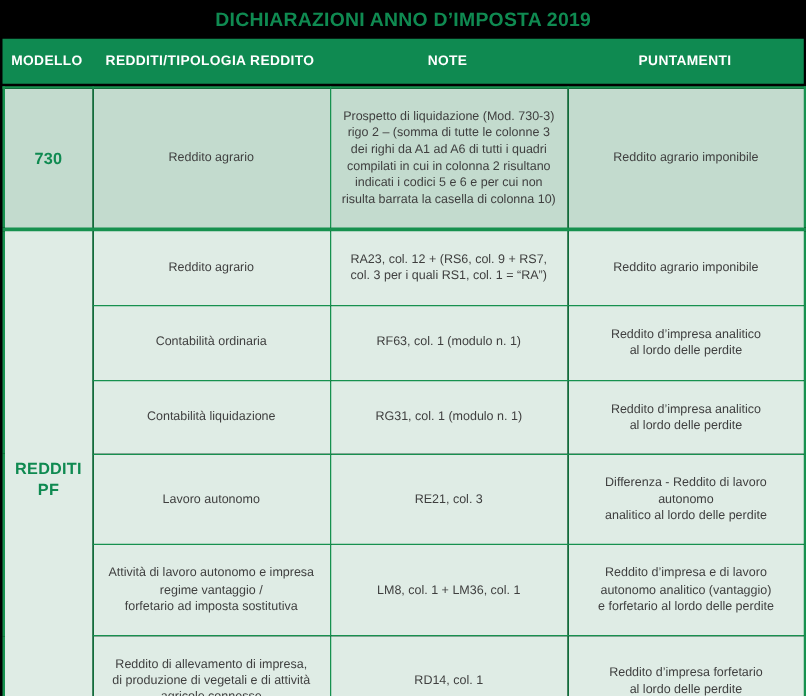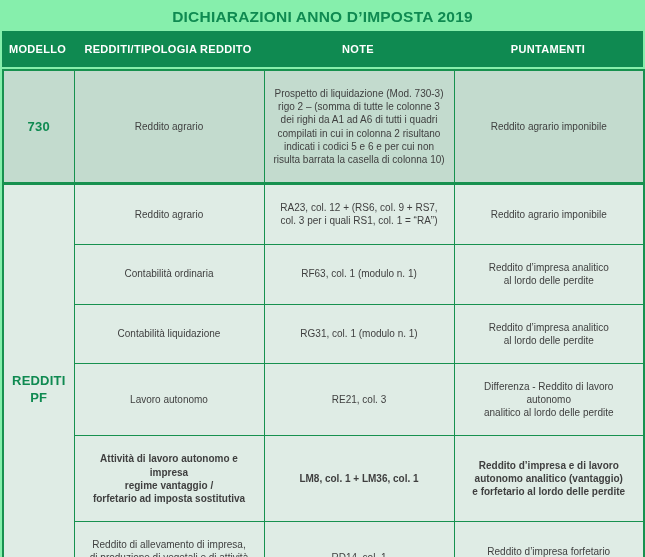--- a/index.html
+++ b/index.html
@@ -7,21 +7,21 @@
     --border:#17914f;
     --g1bg:#c3dbce;
     --g2bg:#dfece5;
     --txt:#3f3f3f;
   }
   html,body{margin:0;padding:0;background:#ffffff;}
   .page{
     position:relative;
     width:645px;height:557px;
     overflow:hidden;
-    background:#86efac;
+    background:#000000;
     font-family:"Liberation Sans", sans-serif;
   }
   .title{
     margin:8px 0 5px 0;
     text-align:center;
     font-size:15.5px;
     font-weight:bold;
     color:var(--green);
     letter-spacing:.2px;
   }
@@ -67,21 +67,21 @@
     font-weight:bold;
     color:var(--green);
     font-size:13px;
     letter-spacing:.2px;
   }
   tbody.g1 tr{height:106px;}
   tbody.g2 tr.r1{height:60px;}
   tbody.g2 tr.r2{height:60px;}
   tbody.g2 tr.r3{height:56px;}
   tbody.g2 tr.r4{height:59px;}
-  tbody.g2 tr.r5{height:59px;font-weight:bold;}
+  tbody.g2 tr.r5{height:59px;}
   tbody.g2 tr.r6{height:50px;}
 
   
   .fragment{
     display:flex;
     width:641px;
     margin-left:2px;
     margin-top:4px;
     border-top:2.5px solid var(--border);
     border-left:1.5px solid var(--border);

